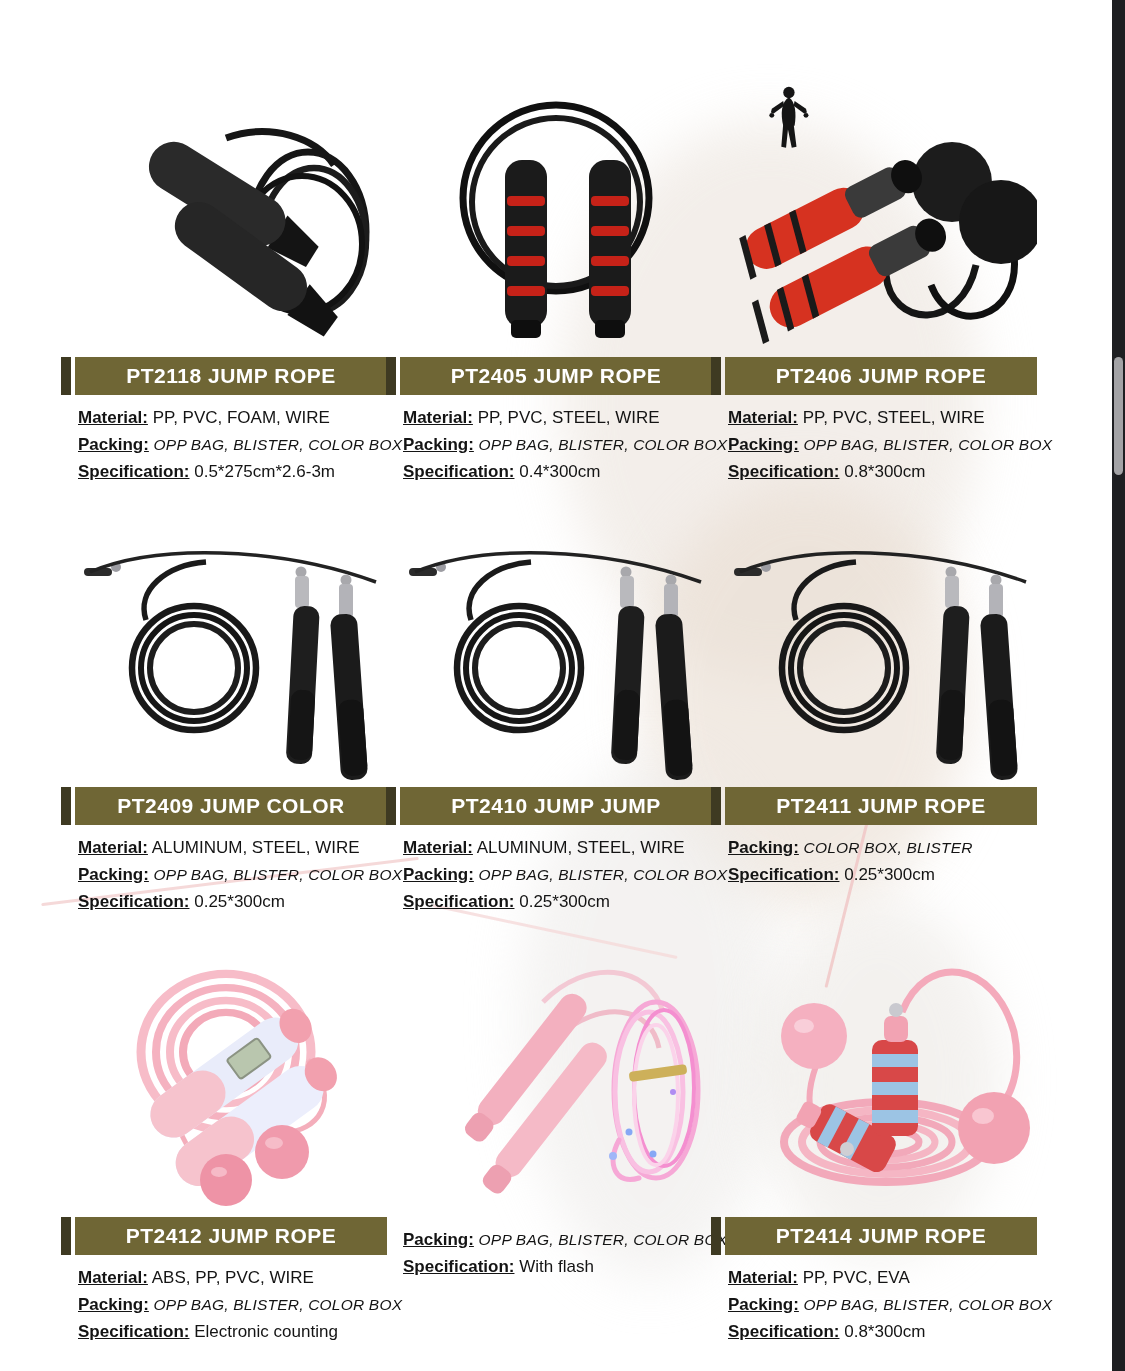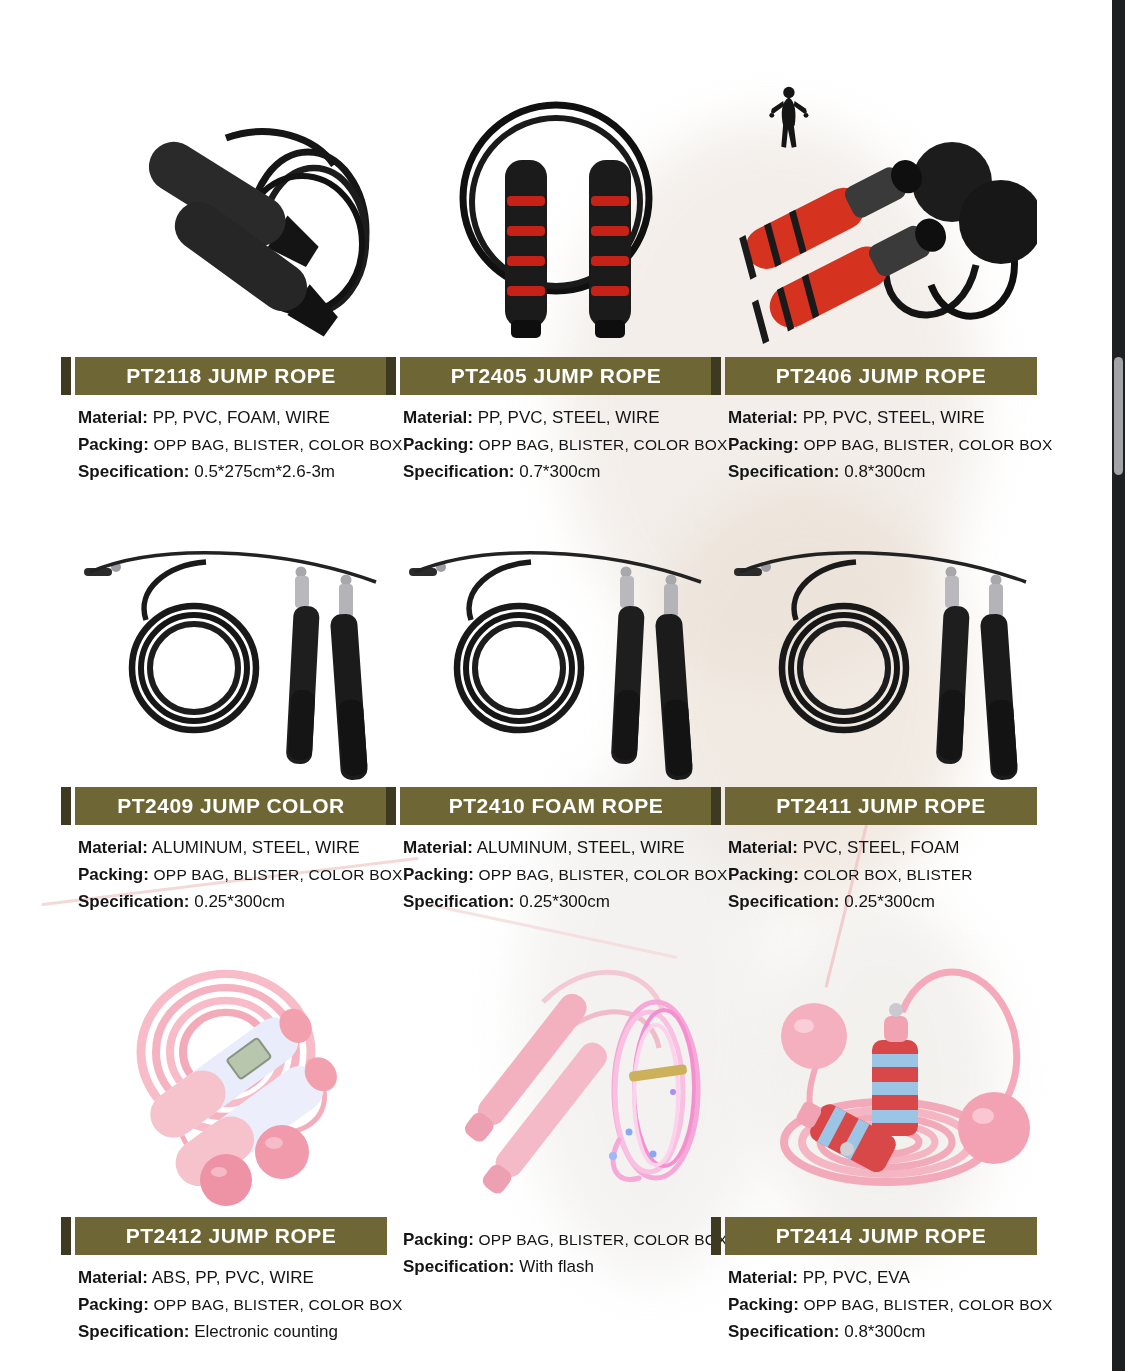--- a/index.html
+++ b/index.html
@@ -32,23 +32,23 @@
   .bar{
     position:relative;height:38px;background:#6f6635;
     display:flex;align-items:center;justify-content:center;
   }
   .bar .cap{position:absolute;left:-14px;top:0;width:10px;height:38px;background:#3e3a22;}
   .bar h2{
     margin:5px;color:#ffffff;font-size:21px;font-weight:700;letter-spacing:.5px;
   }
   .specs{padding:9px 0 0 3px;}
   .spec{font-size:17px;line-height:27px;white-space:nowrap;}
-  .lbl{font-weight:700;}
+  .lbl{font-weight:700;text-decoration:underline;}
   .val{font-weight:400;}
-  .val.pk{font-weight:400;font-size:15.5px;letter-spacing:.2px;}
+  .val.pk{font-weight:400;font-size:15.5px;letter-spacing:.2px;font-style:italic;}
 
   
   .scrollbar-track{
     position:absolute;right:0;top:0;width:13px;height:1371px;
     background:#1e1f22;z-index:5;
   }
   .scrollbar-thumb{
     position:absolute;left:2px;top:357px;width:9px;height:118px;
     background:#a3a3a6;border-radius:5px;
   }
@@ -146,21 +146,21 @@
         </g>
       </svg>
     </div>
     <div class="bar">
       <span class="cap"></span>
       <h2>PT2405 JUMP ROPE</h2>
     </div>
     <div class="specs">
       <div class="spec"><span class="lbl">Material:</span> <span class="val">PP, PVC, STEEL, WIRE</span></div>
       <div class="spec"><span class="lbl">Packing:</span> <span class="val pk">OPP BAG, BLISTER, COLOR BOX</span></div>
-      <div class="spec"><span class="lbl">Specification:</span> <span class="val">0.7*300cm</span></div>
+      <div class="spec"><span class="lbl">Specification:</span> <span class="val">0.4*300cm</span></div>
     </div>
   </div>
 
   <div class="card">
     <div class="imgbox">
       <svg width="312" height="277" viewBox="0 0 310 277">
         <g transform="translate(42,4) scale(0.95)" fill="#151515">
           <circle cx="22" cy="9" r="6"></circle>
           <path d="M22,14 C14,19 13,31 16,44 L28,44 C30,31 29,19 22,14 Z"></path>
           <path d="M16,42 L14,66 L19,67 L21,48 L25,67 L30,66 L27,42 Z"></path>
@@ -220,41 +220,40 @@
   </div>
 
   <div class="card">
     <div class="imgbox">
       <svg width="312" height="277" viewBox="0 0 310 277">
           <use href="#wire-rope"></use>
         </svg>
     </div>
     <div class="bar">
       <span class="cap"></span>
-      <h2>PT2410 FOAM ROPE</h2>
+      <h2>PT2410 JUMP JUMP</h2>
     </div>
     <div class="specs">
       <div class="spec"><span class="lbl">Material:</span> <span class="val">ALUMINUM, STEEL, WIRE</span></div>
       <div class="spec"><span class="lbl">Packing:</span> <span class="val pk">OPP BAG, BLISTER, COLOR BOX</span></div>
       <div class="spec"><span class="lbl">Specification:</span> <span class="val">0.25*300cm</span></div>
     </div>
   </div>
 
   <div class="card">
     <div class="imgbox">
       <svg width="312" height="277" viewBox="0 0 310 277">
           <use href="#wire-rope"></use>
         </svg>
     </div>
     <div class="bar">
       <span class="cap"></span>
       <h2>PT2411 JUMP ROPE</h2>
     </div>
     <div class="specs">
-      <div class="spec"><span class="lbl">Material:</span> <span class="val">PVC, STEEL, FOAM</span></div>
       <div class="spec"><span class="lbl">Packing:</span> <span class="val pk">COLOR BOX, BLISTER</span></div>
       <div class="spec"><span class="lbl">Specification:</span> <span class="val">0.25*300cm</span></div>
     </div>
   </div>
 
   <div class="card">
     <div class="imgbox">
       <svg width="312" height="277" viewBox="0 0 310 277">
         <g transform="translate(150,112) scale(1,0.92)">
           <circle r="85" stroke="#f7bcc8" stroke-width="9" fill="none"></circle>

